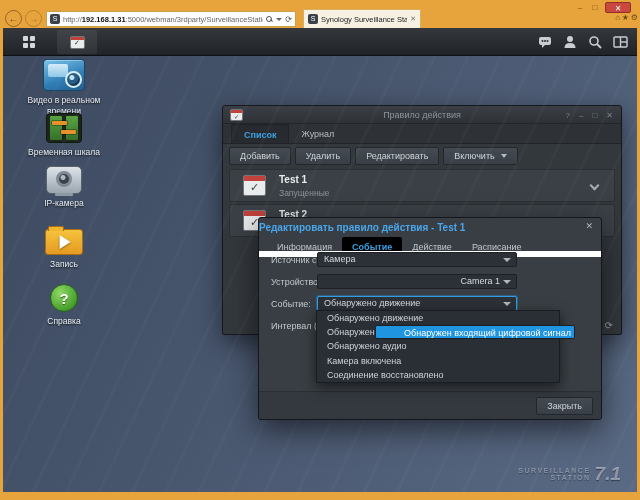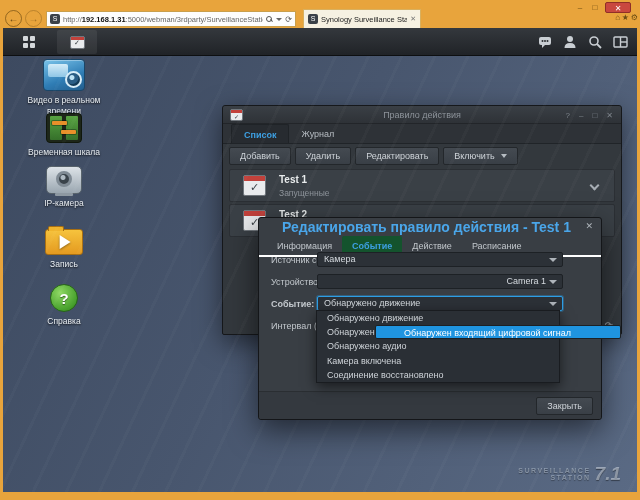--- a/index.html
+++ b/index.html
@@ -91,27 +91,27 @@
   .mrow.r1 { top:63px; } .mrow.r2 { top:98px; }
   .mrow .cal { position:absolute; left:13px; top:5px; width:23px; height:21px; }
   .mrow .cal .chk { font-size:11px; }
   .mrow .rt { position:absolute; left:49px; top:4px; font-size:10px; font-weight:bold; color:#e9eced; }
   .mrow .rs { position:absolute; left:49px; top:18px; font-size:8.5px; color:#8d939a; }
   .chev { position:absolute; right:16px; top:12px; width:7px; height:7px; border-right:2px solid #a7adb4; border-bottom:2px solid #a7adb4; transform:rotate(45deg); }
   .mw-refresh { position:absolute; right:8px; bottom:3px; font-size:10px; color:#9aa0a6; }
 
   
   .dlg { position:absolute; left:255px; top:161px; width:344px; height:203px; background:#393e44; border:1px solid #141619; border-radius:3px; box-shadow:0 10px 30px rgba(0,0,0,.55); z-index:20; }
-  .dlg-title { position:absolute; left:0; right:7px; top:0; height:19px; text-align:center; font-size:14px; font-weight:bold; line-height:19px; color:#4aa6ea; }
+  .dlg-title { position:absolute; left:0; right:7px; top:0; height:19px; font-size:10px; font-weight:bold; line-height:19px; color:#4aa6ea; }
   .dlg-close { position:absolute; right:8px; top:3px; font-size:9px; color:#aeb4ba; }
-  .dlg-tabs { position:absolute; left:0; right:0; top:19px; height:20px; border-bottom:2px solid #ffffff; display:flex; padding-left:8px;align-items:center; }
+  .dlg-tabs { position:absolute; left:0; right:0; top:19px; height:20px; border-bottom:6px solid #ffffff; display:flex; padding-left:8px; }
   .dlg-tab { padding:0 10px; font-size:9px; line-height:20px; color:#c2c7cc; }
-  .dlg-tab.active { color:#3da0e3; font-weight:bold; background:#14532d; border-radius:2px 2px 0 0; }
+  .dlg-tab.active { color:#3da0e3; font-weight:bold; background:#000000; border-radius:2px 2px 0 0; }
   .f-label { position:absolute; left:12px; font-size:9px; color:#c3c8cd; }
-  .sel { position:absolute; left:58px; width:246px; height:15px; background:#2c3137; border:1px solid #1d2125; border-radius:2px; font-size:9px; line-height:13px; color:#d5dadf; padding:0 16px 0 6px; white-space:nowrap; overflow:hidden; }
+  .sel { position:absolute; left:58px; width:200px; height:15px; background:#2c3137; border:1px solid #1d2125; border-radius:2px; font-size:9px; line-height:13px; color:#d5dadf; padding:0 16px 0 6px; white-space:nowrap; overflow:hidden; }
   .sel .scaret { position:absolute; right:5px; top:5px; width:0; height:0; border-left:4px solid transparent; border-right:4px solid transparent; border-top:4px solid #aeb4ba; }
   .sel.focus { border-color:#2e9fe6; box-shadow:0 0 0 1px rgba(46,159,230,.35); }
   .dlg-footer { position:absolute; left:0; right:0; bottom:0; height:28px; border-top:1px solid #2a2e32; background:#34393f; border-radius:0 0 3px 3px; }
   .dlg-footer .btn { position:absolute; right:8px; top:5px; }
 
   
   .ddown { position:absolute; left:313px; top:254px; width:244px; background:#2a2f35; border:1px solid #191c20; box-shadow:0 4px 12px rgba(0,0,0,.55); z-index:30; }
   .dd-item { height:14.2px; font-size:9px; line-height:14.2px; padding-left:10px; color:#ced3d8; white-space:nowrap; overflow:hidden; }
   .dd-item.sel { background:#1f94e0; color:#fff;padding-left:28px; }
 </style>
@@ -283,21 +283,21 @@
         <div class="dlg-tabs">
           <div class="dlg-tab">Информация</div>
           <div class="dlg-tab active">Событие</div>
           <div class="dlg-tab">Действие</div>
           <div class="dlg-tab">Расписание</div>
         </div>
         <div class="f-label" style="top:37px;">Источник события:</div>
         <div class="sel" style="top:34px;"><span>Камера</span><span class="scaret"></span></div>
         <div class="f-label" style="top:59px;">Устройство:</div>
         <div class="sel" style="top:56px;text-align:right;"><span>Camera 1</span><span class="scaret"></span></div>
-        <div class="f-label" style="top:81px;font-weight:bold;">Событие:</div>
+        <div class="f-label" style="top:81px;">Событие:</div>
         <div class="sel focus" style="top:78px;"><span>Обнаружено движение</span><span class="scaret"></span></div>
         <div class="f-label" style="top:103px;">Интервал (секунд):</div>
         <div class="dlg-footer">
           <div class="btn">
               <span>Закрыть</span>
             </div>
         </div>
       </div>
 
       <div class="ddown">

